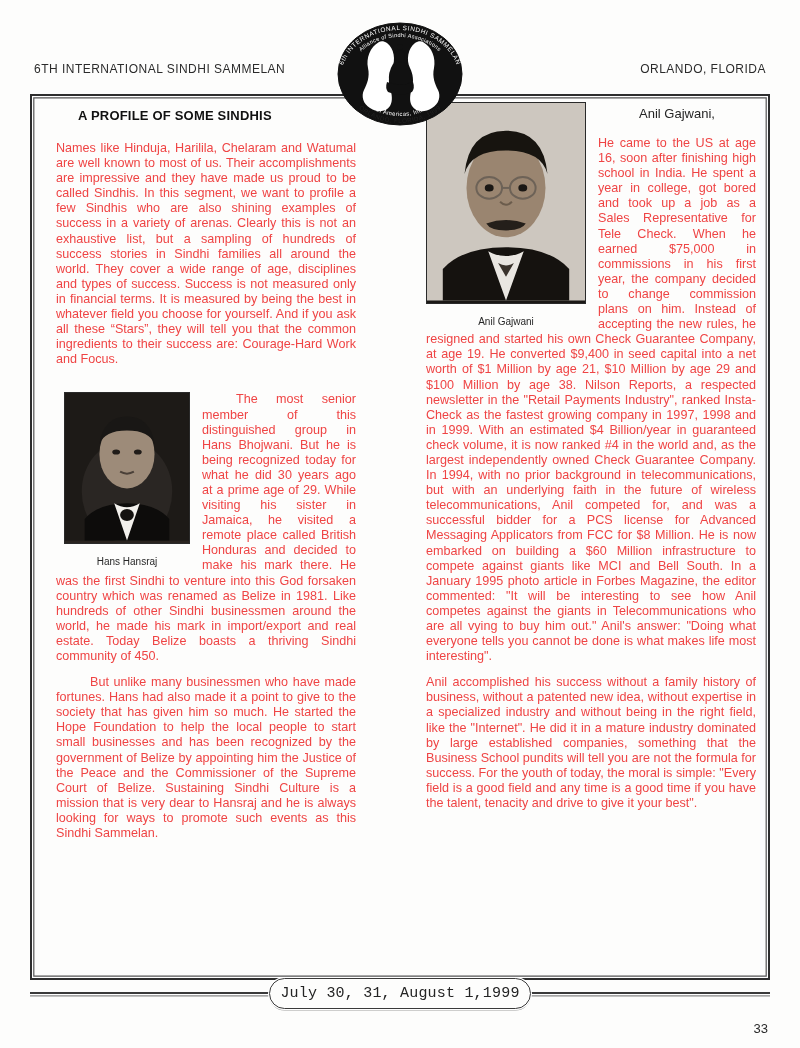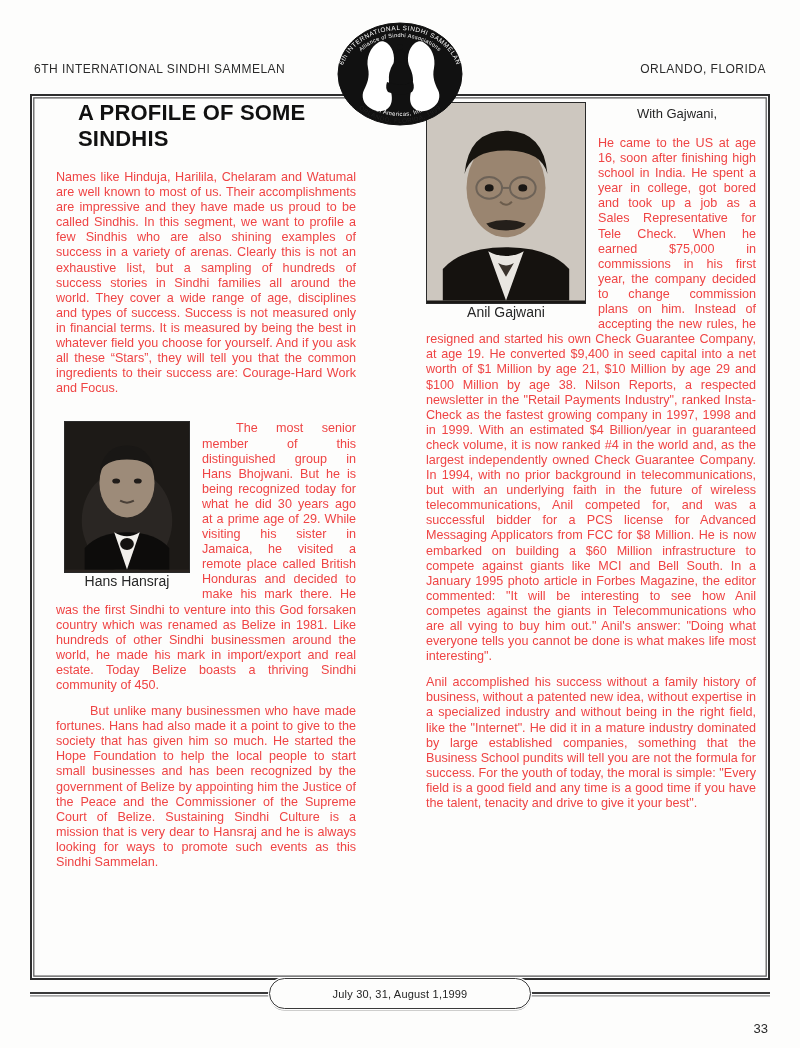--- a/index.html
+++ b/index.html
@@ -82,25 +82,25 @@
     width: 300px;
   }
   .col-right {
     position: absolute;
     left: 370px;
     top: 0;
     width: 330px;
   }
 
   .title {
-    font-size: 22px;
+    font-size: 13px;
     font-weight: bold;
     letter-spacing: 0.2px;
     color: #111;
-    margin: 0 0 0 22px;
+    margin: 8px 0 0 22px;
     font-family: "Liberation Sans", sans-serif;
   }
 
   p.body {
     font-size: 12.6px;
     line-height: 15.1px;
     text-align: justify;
     margin: 0 0 11px 0;
     color: #ef4444;
     font-family: "Liberation Sans", sans-serif;
@@ -115,23 +115,23 @@
     box-shadow: 0 0 0 1px #fff inset;
     position: relative;
     overflow: hidden;
   }
   .photo .ph-inner {
     position: absolute;
     inset: 0;
   }
   .caption {
     text-align: center;
-    font-size: 14px;
+    font-size: 10px;
     color: #272727;
-    margin-top: 0;
+    margin-top: 12px;
     font-family: "Liberation Sans", sans-serif;
   }
 
   
   .fig-hans {
     float: left;
     width: 126px;
     margin: 0 12px 2px 8px;
   }
   .fig-hans .photo { height: 150px; }
@@ -181,24 +181,24 @@
     height: 29px;
     border: 1.8px solid #3a3a3a;
     border-radius: 16px;
     background: #fdfdfc;
     display: flex;
     align-items: center;
     justify-content: center;
     box-shadow: 0 0 0 1px #fff, 0 1.5px 0 rgba(120,120,120,0.7);
   }
   .footer-pill span {
-    font-size: 11px;
+    font-size: 15px;
     color: #242424;
     letter-spacing: 0.2px;
-    font-family: Liberation Sans, sans-serif;
+    font-family: Liberation Mono, monospace;
   }
   .page-number {
     position: absolute;
     right: 32px;
     bottom: 12px;
     font-size: 13px;
     color: #2a2a2a;
     font-family: "Liberation Sans", sans-serif;
     text-align: right;
   }
@@ -309,21 +309,21 @@
             <ellipse cx="63" cy="86" rx="4.5" ry="3.6" fill="#1a1714"></ellipse>
             <ellipse cx="97" cy="86" rx="4.5" ry="3.6" fill="#1a1714"></ellipse>
             <path d="M60,122 q20,-7 40,0 q-4,7 -20,7 q-16,0 -20,-7 z" fill="#241f1a"></path>
             <path d="M74,100 q6,6 12,0" stroke="#6b5c4c" stroke-width="2" fill="none"></path>
           </svg>
         </div>
         <div class="caption">Anil Gajwani</div>
       </div>
 
       <div class="anil-head">
-        <div>With Gajwani,</div>
+        <div>Anil Gajwani,</div>
       </div>
 
       <p class="body">He came to the US at age 16, soon after finishing high school in India.  He spent a year in college, got bored and took up a job as a Sales Representative for Tele Check.  When he earned $75,000 in commissions in his first year, the company decided to change commission plans on him.  Instead of accepting the new rules, he resigned and started his own Check Guarantee Company, at age 19.  He converted $9,400 in seed capital into a net worth of $1 Million by age 21, $10 Million by age 29 and $100 Million by age 38.  Nilson Reports, a respected newsletter in the "Retail Payments Industry", ranked Insta-Check as the fastest growing company in 1997, 1998 and in 1999.   With an estimated $4 Billion/year in guaranteed check volume, it is now ranked #4 in the world and, as the largest independently owned Check Guarantee Company. In 1994, with no prior background in telecommunications, but with an underlying faith in the future of wireless telecommunications, Anil competed for, and was a successful bidder for a PCS license for Advanced Messaging Applicators from FCC for $8 Million.  He is now embarked on building a $60 Million infrastructure to compete against giants like MCI and Bell South.  In a January 1995 photo article in Forbes Magazine, the editor commented:  "It will be interesting to see how Anil competes against the giants in Telecommunications who are all vying to buy him out."  Anil's answer:  "Doing what everyone tells you cannot be done is what makes life most interesting".</p>
       <div class="clearfix"></div>
       <p class="body">Anil accomplished his success without a family history of business, without a patented new idea, without expertise in a specialized industry and without being in the right field, like the "Internet".  He did it in a mature industry dominated by large established companies, something that the Business School pundits will tell you are not the formula for success. For the youth of today, the moral is simple:  "Every field is a good field and any time is a good time if you have the talent, tenacity and drive to give it your best".</p>
     </div>
   </div>
 
   <div class="footer">
     <div class="footer-rule"></div>

